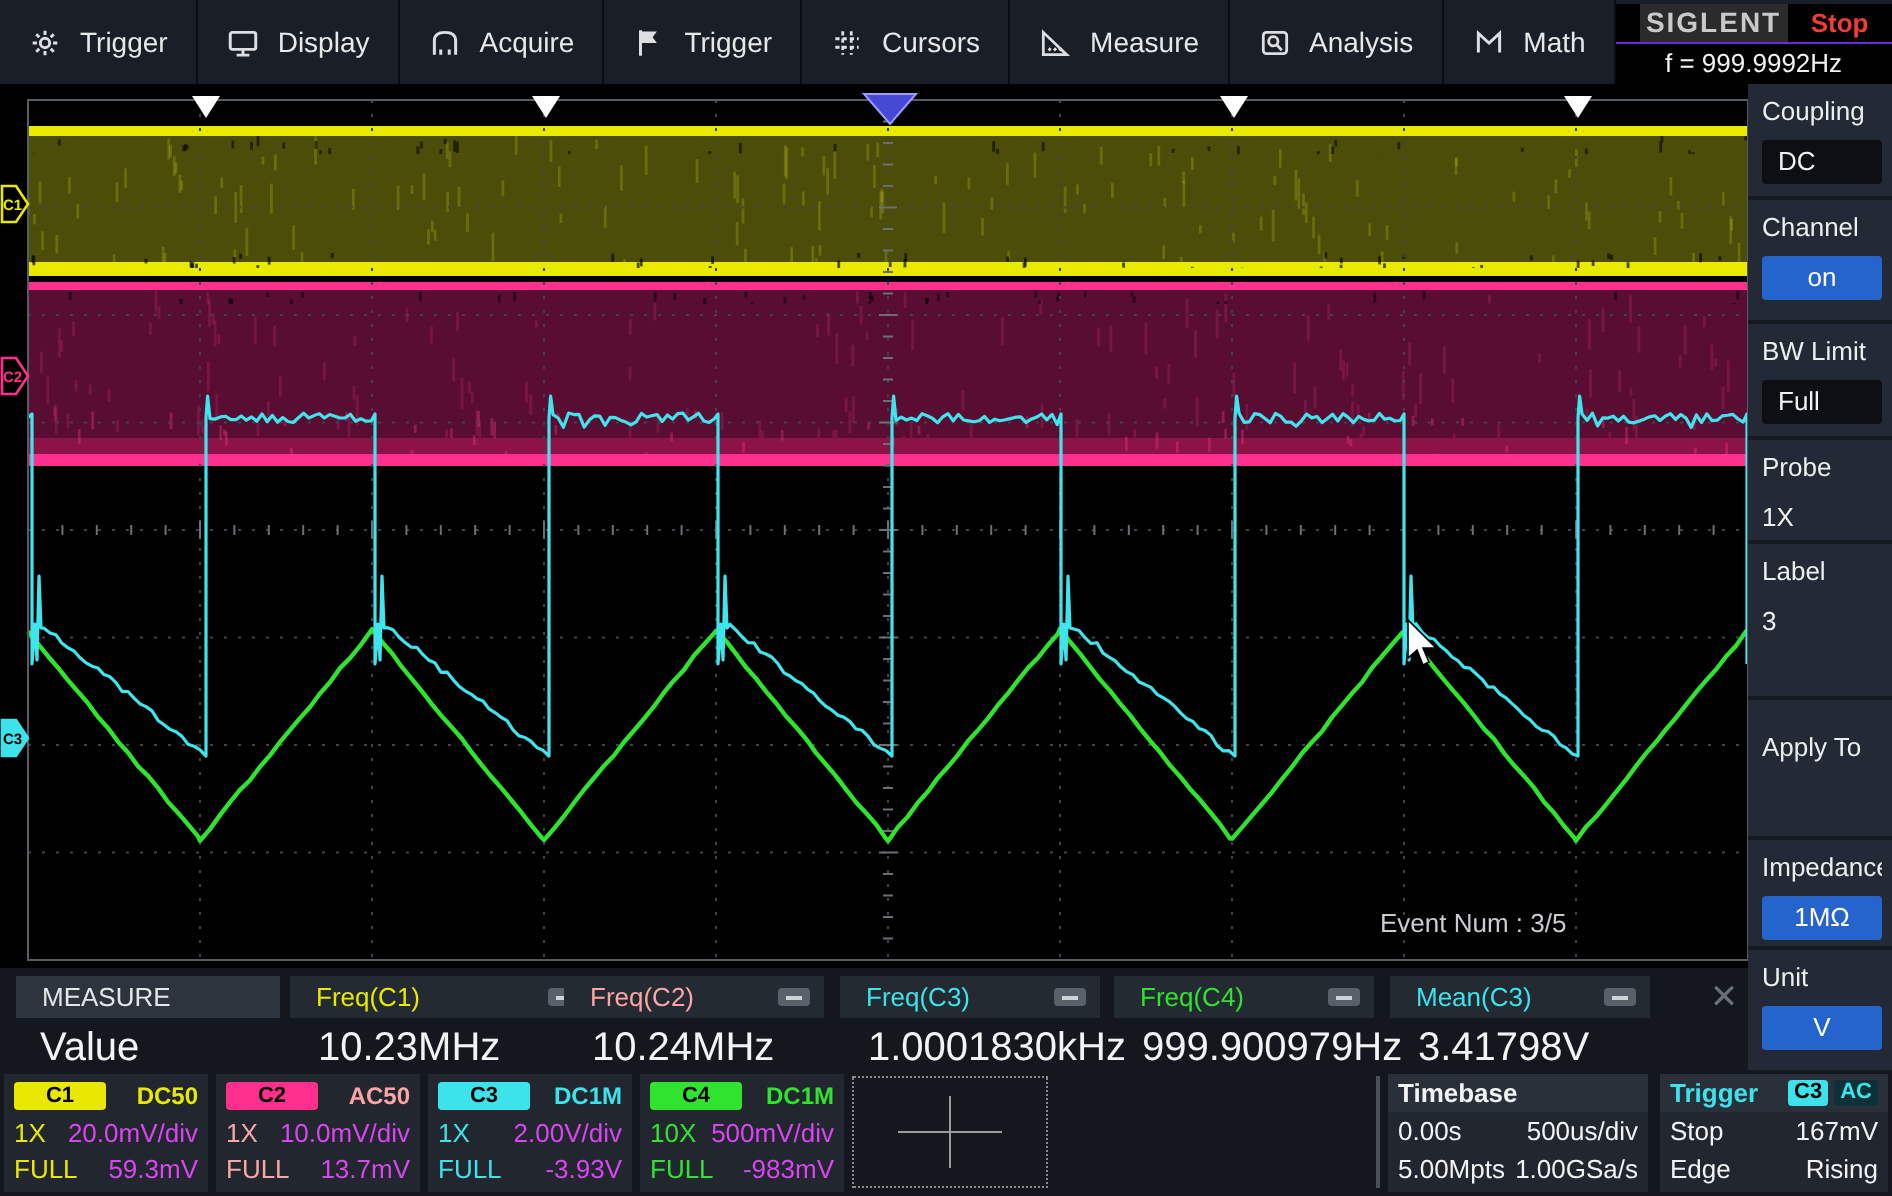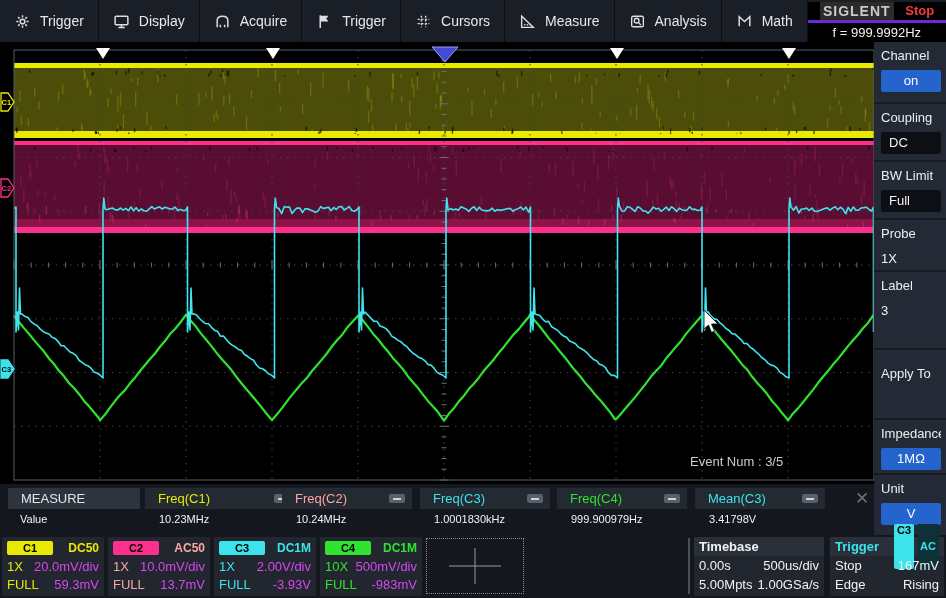--- a/index.html
+++ b/index.html
@@ -9,39 +9,39 @@
   .topbar{position:absolute;left:0;top:0;width:946px;height:42px;background:#1a1e26;display:flex;align-items:stretch;}
   .menu-item{display:flex;align-items:center;gap:9px;padding:0 14px;border-right:1px solid #0a0c10;cursor:default;}
   .menu-item .lbl{font-size:14px;color:#e6e8ea;}
   .menu-item svg{display:block;}
   .tb-right{margin-left:auto;display:flex;align-items:center;}
   .sig-box{width:138px;height:40px;margin-top:1px;background:#000;display:flex;flex-direction:column;}
   .sig-row1{display:flex;height:20px;padding-left:12px;}
   .sig-logo{flex:1;background:#2b2b2b;color:#c9c9c9;font-weight:bold;font-size:14px;letter-spacing:1px;
             display:flex;align-items:center;justify-content:center;}
   .sig-stop{width:52px;color:#f23c3c;font-weight:bold;font-size:13px;display:flex;align-items:center;justify-content:center;}
-  .sig-freq{height:20px;font-size:13px;color:#f2f2f2;display:flex;align-items:center;justify-content:center;border-top:3px solid #6d28d9;}
+  .sig-freq{height:20px;font-size:13px;color:#f2f2f2;display:flex;align-items:center;justify-content:center;border-top:1px solid #6d28d9;}
   .tb-misc{width:80px;display:flex;align-items:center;justify-content:center;gap:16px;}
   
   .plot{position:absolute;left:0;top:42px;width:874px;height:442px;background:#000;}
   .event-label{position:absolute;left:690px;top:412px;font-size:13px;color:#c9ccd0;}
   
   .sidebar{position:absolute;left:874px;top:42px;width:72px;height:493px;background:#242a35;display:flex;flex-direction:column;}
   .sec{border-bottom:2px solid #161b23;padding:6px 5px 0 7px;box-sizing:border-box;overflow:hidden;}
   .sec-label{font-size:13px;color:#eceef0;white-space:nowrap;overflow:hidden;}
   .btn{margin-top:7px;height:22px;line-height:22px;font-size:13px;border-radius:2px;}
   .btn.blue{background:#2563cd;color:#fff;text-align:center;}
   .btn.dark{background:#0d0f14;color:#f2f2f2;text-align:left;padding-left:8px;}
   .plain-val{margin-top:10px;font-size:13px;color:#f2f2f2;}
   
   .measure{position:absolute;left:0;top:484px;width:874px;height:52px;background:#14171d;}
   .m-head{position:absolute;top:4px;height:21px;background:#242a32;display:flex;align-items:center;
           justify-content:space-between;padding:0 7px 0 13px;box-sizing:border-box;font-size:13px;}
   .m-title{background:#2e343d;color:#e4e6e8;}
-  .m-val{position:absolute;top:29px;font-size:11px;color:#f2f3f4;}
+  .m-val{position:absolute;top:29px;font-size:20px;color:#f2f3f4;}
   .minus-btn{width:16px;height:9px;background:#596069;border-radius:2px;position:relative;}
   .minus-btn::after{content:"";position:absolute;left:4px;top:3.5px;width:8px;height:2px;background:#cfd3d8;}
   .close-x{position:absolute;left:852px;top:4px;width:20px;height:21px;color:#6a7078;font-size:17px;
            display:flex;align-items:center;justify-content:center;}
   .c1{color:#e8e800}.c2{color:#fca5a5}.c3{color:#3ce3ea}.c4{color:#2fe32f}
   
   .bottombar{position:absolute;left:0;top:536px;width:946px;height:62px;background:#14171d;}
   .ch-panel{position:absolute;top:1px;width:102px;height:59px;background:#21262f;padding:2px 5px;box-sizing:border-box;}
   .ch-row{display:flex;justify-content:space-between;align-items:center;height:18px;font-size:13px;}
   .ch-badge{width:46px;height:14px;border-radius:2px;color:#000;font-size:11px;font-weight:bold;
@@ -49,21 +49,21 @@
   .ch-coup{font-size:12px;font-weight:bold;}
   .white{color:#d946ef;}
   .gate-box{position:absolute;left:426px;top:2px;width:98px;height:56px;border:1px dotted #8a8a8a;box-sizing:border-box;}
   .vdivider{position:absolute;left:688px;top:2px;width:2px;height:56px;background:#4a5058;}
   .info-panel{position:absolute;top:1px;height:59px;background:#21262f;}
   .info-head{height:19px;background:#2a303a;display:flex;align-items:center;justify-content:space-between;
              padding:0 5px;font-size:13px;font-weight:bold;color:#f2f3f4;}
   .info-row{display:flex;justify-content:space-between;padding:0 5px;font-size:13px;height:19px;align-items:center;color:#f2f3f4;}
   .trg-badges{display:flex;gap:3px;font-weight:bold;}
   .badge-src{background:#3ce3ea;color:#000;font-size:11px;border-radius:2px;padding:0 3px;line-height:13px;}
-  .badge-coup{background:#0e3138;color:#3ce3ea;font-size:11px;border-radius:2px;padding:16px 3px;line-height:13px;}
+  .badge-coup{background:#0e3138;color:#3ce3ea;font-size:11px;border-radius:2px;padding:0 3px;line-height:13px;}
 </style>
 </head>
 <body>
 
 <div class="screen">
 
   <header class="topbar">
     <div class="menu-item">
       <svg width="17" height="17" viewBox="0 0 16 16">
           <g stroke="#dcdee2" stroke-width="1.4" fill="none">
@@ -733,27 +733,27 @@
         <polygon points="1,179 8,179 14,188 8,197 1,197" fill="#000" stroke="#ff2f8e" stroke-width="1.3"></polygon>
         <text x="1.5" y="191" fill="#ff2f8e" font-size="7.5" font-weight="bold" font-family="Liberation Sans, DejaVu Sans, sans-serif">C2</text>
         <polygon points="1,360 8,360 14,369 8,378 1,378" fill="#3ce3ea" stroke="#3ce3ea" stroke-width="1.3"></polygon>
         <text x="1.5" y="372" fill="#000" font-size="7.5" font-weight="bold" font-family="Liberation Sans, DejaVu Sans, sans-serif">C3</text>
         <polygon points="704,310 704,329 708.5,325 711.5,332.5 714.5,331 711.5,324 718,324" fill="#fff" stroke="#000" stroke-width="0.8"></polygon>
       </svg>
     <div class="event-label">Event Num : 3/5</div>
   </div>
 
   <aside class="sidebar">
+    <div class="sec" style="height:58px">
+      <div class="sec-label">Coupling</div>
+      <div class="btn dark">DC</div>
+    </div>
     <div class="sec" style="height:62px">
       <div class="sec-label">Channel</div>
       <div class="btn blue">on</div>
-    </div>
-    <div class="sec" style="height:58px">
-      <div class="sec-label">Coupling</div>
-      <div class="btn dark">DC</div>
     </div>
     <div class="sec" style="height:58px">
       <div class="sec-label">BW Limit</div>
       <div class="btn dark">Full</div>
     </div>
     <div class="sec" style="height:52px">
       <div class="sec-label">Probe</div>
       <div class="plain-val">1X</div>
     </div>
     <div class="sec" style="height:78px">

